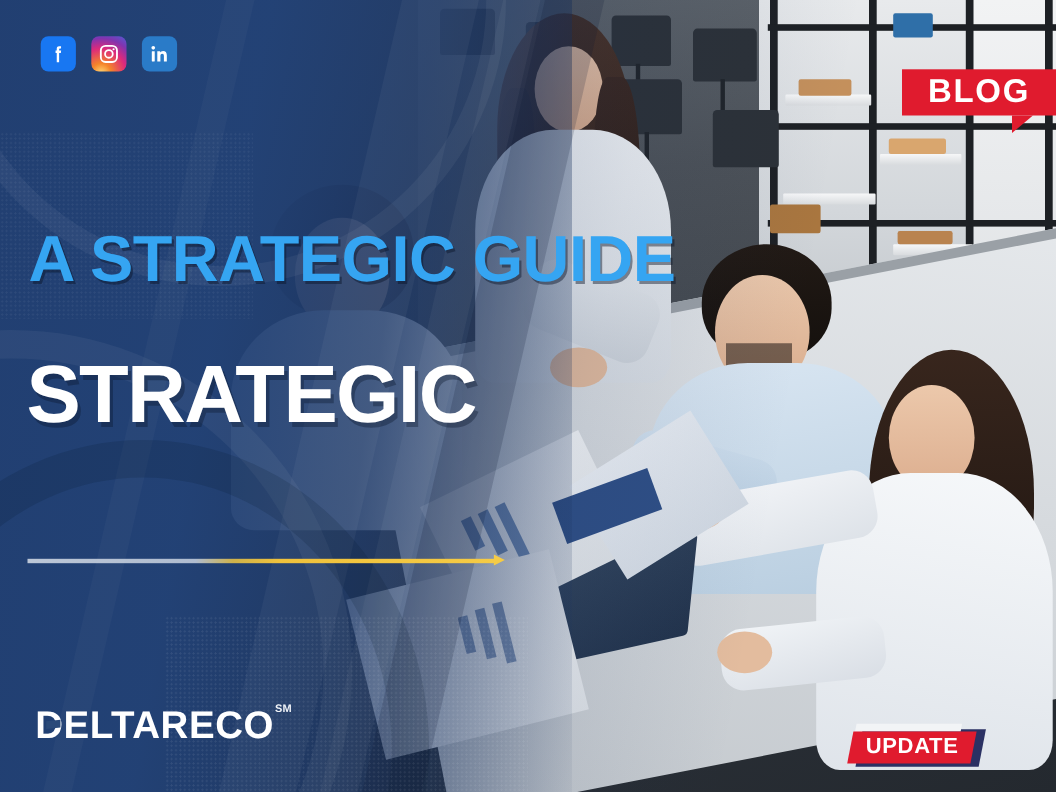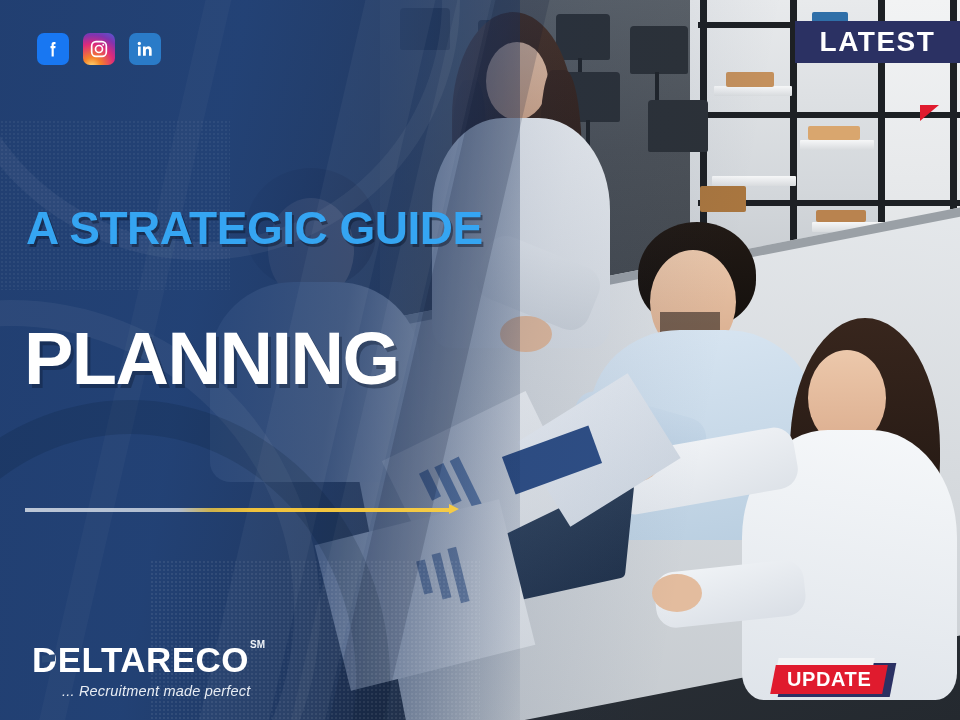--- a/index.html
+++ b/index.html
@@ -164,21 +164,21 @@
   .badge-tail {
     position:absolute; left:920px; top:105px;
     width:0; height:0;
     border-left:19px solid #E01B2E;
     border-bottom:16px solid transparent;
   }
 
   
   .kicker {
     position:absolute; left:26px; top:205px; width:620px;
-    color:#35A5F2; font-weight:bold; font-size:46px; line-height:1.02;
+    color:#35A5F2; font-weight:bold; font-size:59px; line-height:1.02;
     letter-spacing:-0.5px;
     text-shadow:2px 3px 0 rgba(8,20,40,0.45);
   }
   .kicker div { white-space:nowrap; }
 
   .headline {
     position:absolute; left:24px; top:325px; width:680px;
     color:#ffffff; font-weight:bold; font-size:74px; line-height:0.93;
     letter-spacing:-1.5px;
     text-shadow:3px 4px 0 rgba(8,20,40,0.35);
@@ -384,46 +384,45 @@
       <span>
         <svg width="20" height="20" viewBox="0 0 24 24" fill="#ffffff" aria-hidden="true">
           <rect x="3.6" y="9" width="3.2" height="11.2" rx="0.4"></rect>
           <circle cx="5.2" cy="5.4" r="2"></circle>
           <path d="M9.6 9h3.1v1.5c.5-.9 1.6-1.8 3.2-1.8 2.6 0 4.1 1.6 4.1 4.7v6.8h-3.2v-6c0-1.6-.6-2.5-1.9-2.5-1.1 0-1.9.8-1.9 2.5v6H9.6V9z"></path>
         </svg>
       </span>
     </a>
   </div>
 
-  <div class="badge-latest">
-    <span>LATEST</span>
+  <div class="badge-blog">
+    <span>BLOG</span>
   </div>
   <div class="badge-tail"></div>
 
   <div class="kicker">
     <div>A STRATEGIC GUIDE</div>
   </div>
 
   <div class="headline">
-    <div>PLANNING</div>
+    <div>STRATEGIC</div>
   </div>
 
   <div class="divider">
     <div class="bar"></div>
     <div class="head"></div>
   </div>
 
 
   <div class="logo">
     <div class="logo-word">
       <span>DELTARECO</span>
       <span class="logo-sm">SM</span>
       <span class="d-notch"></span>
     </div>
-    <div class="logo-tag">... Recruitment made perfect</div>
   </div>
 
   <div class="update-wrap">
     <div class="update-shadow"></div>
     <div class="update-cap"></div>
     <div class="update-body">
       <span>UPDATE</span>
     </div>
   </div>
 

